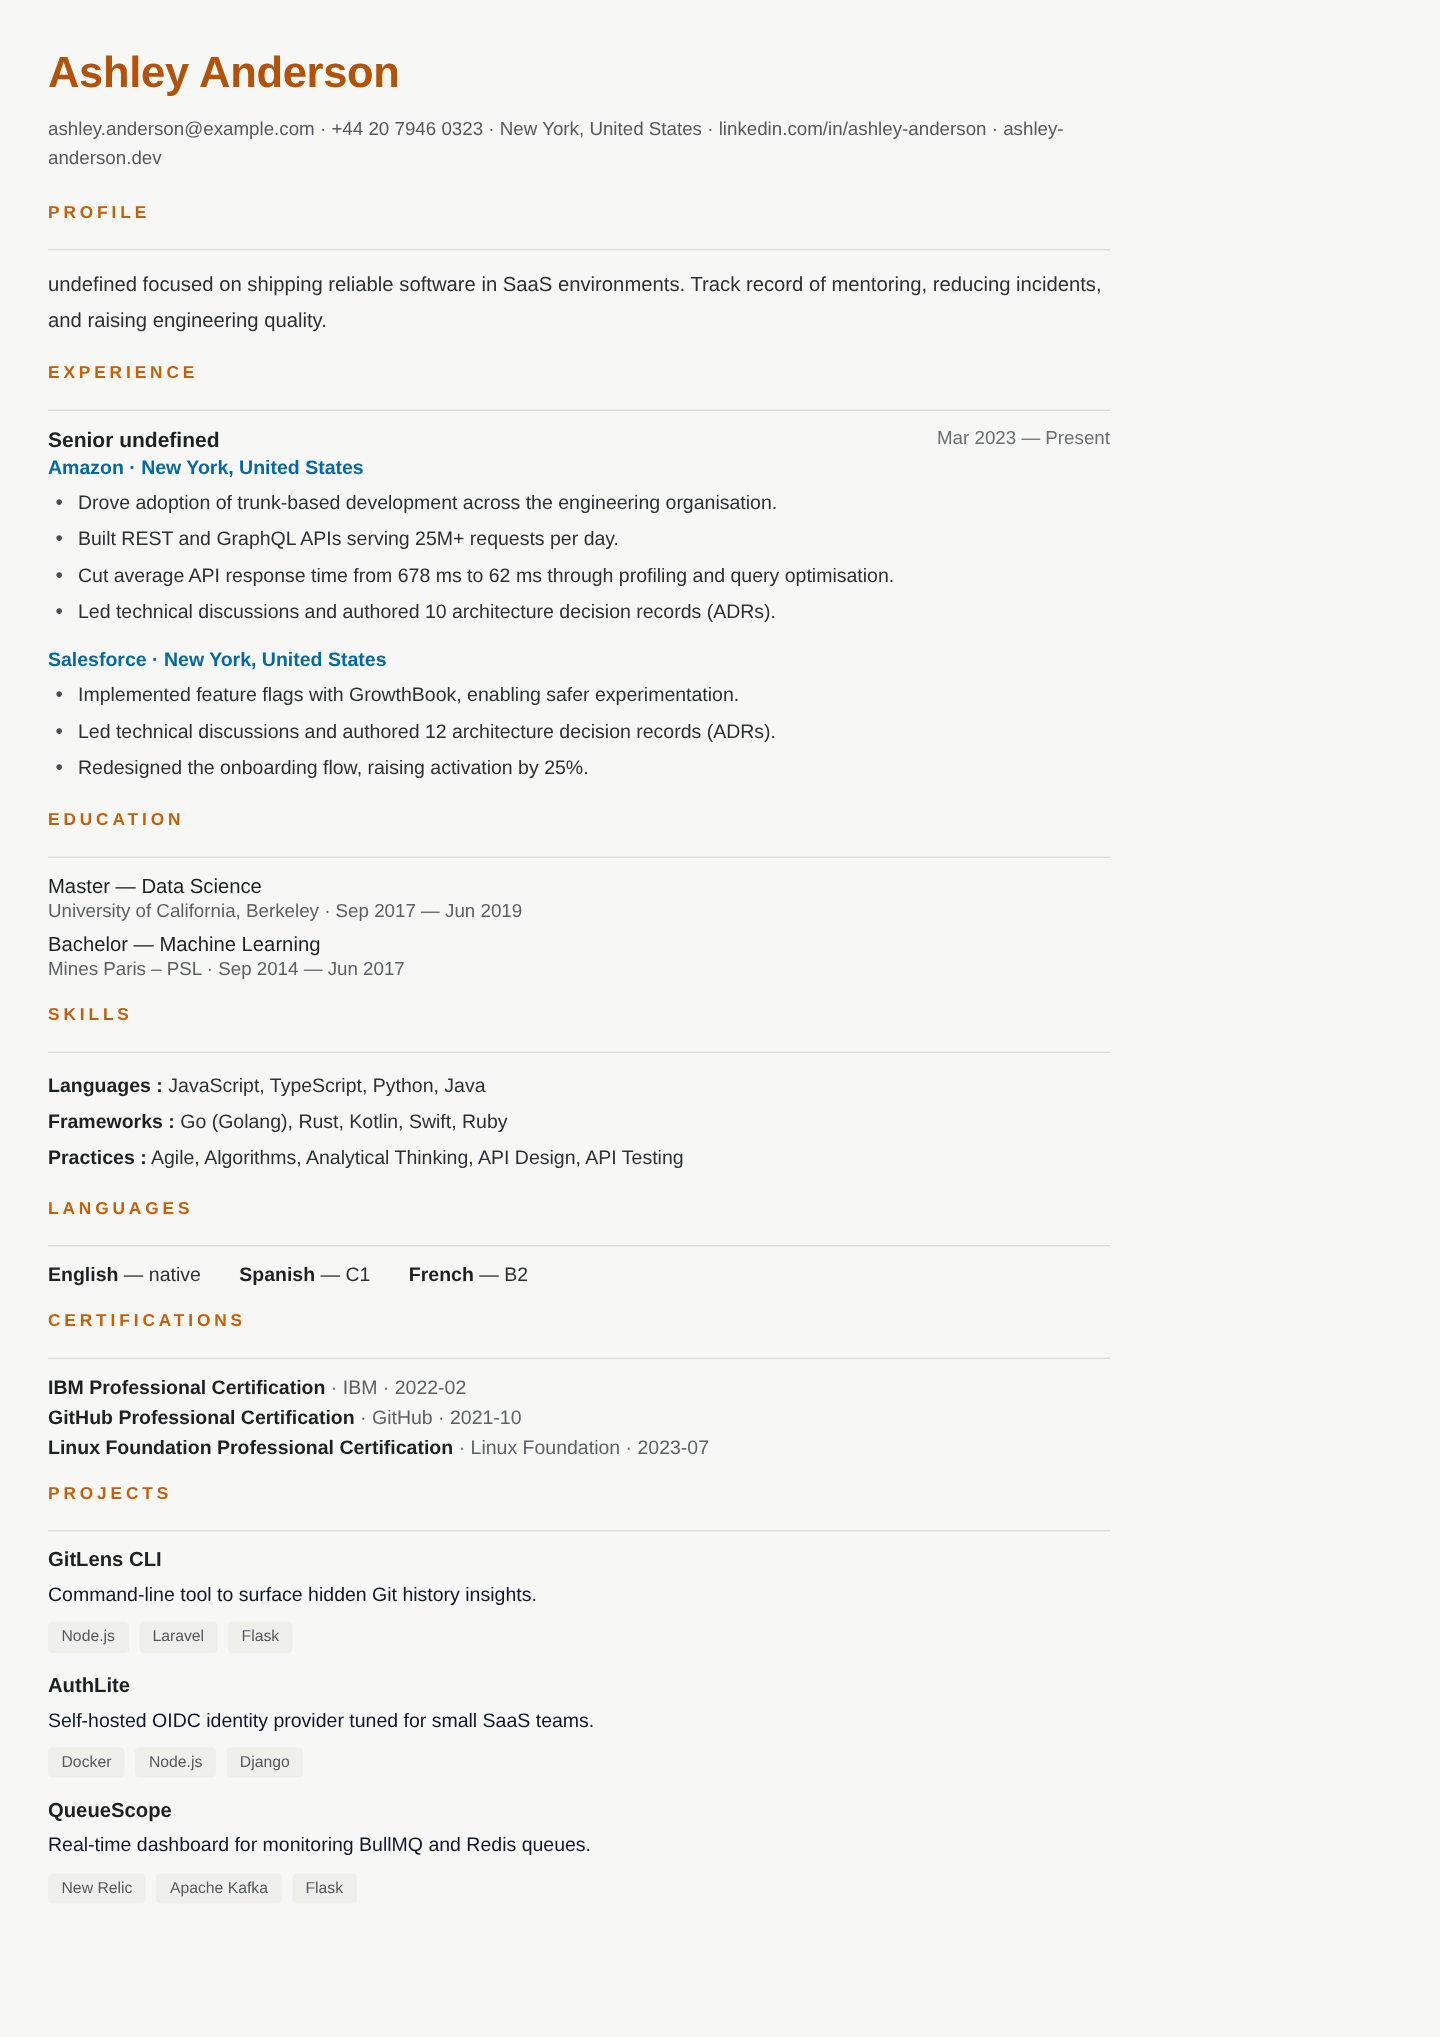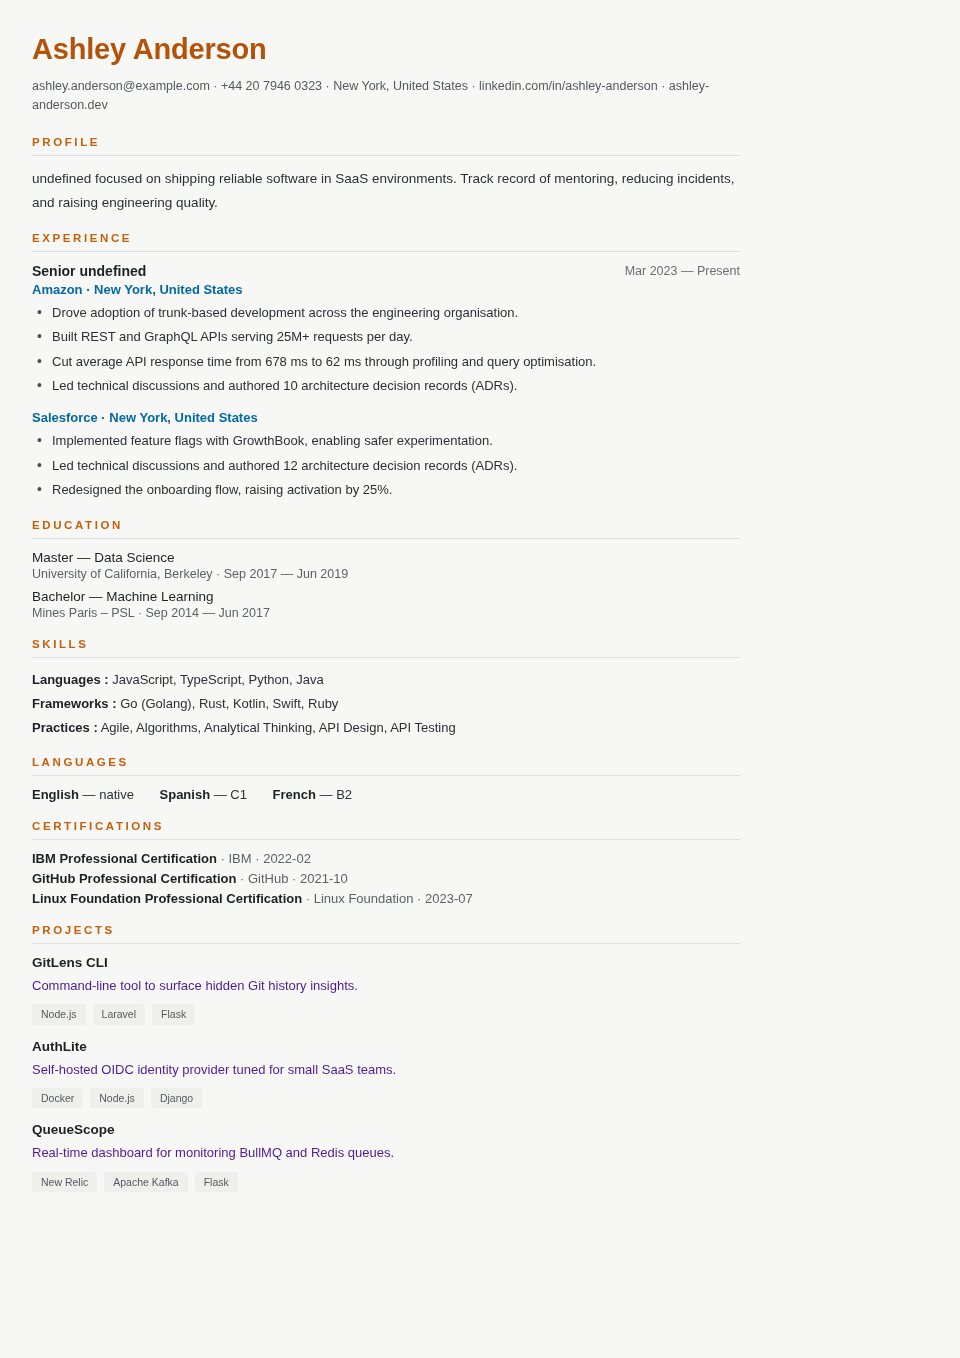--- a/index.html
+++ b/index.html
@@ -35,40 +35,40 @@
   }
   .section {
     margin-bottom: 2px;
   }
   .section-title {
     font-size: 11.5px;
     font-weight: bold;
     letter-spacing: 2.6px;
     color: #c2600c;
     text-transform: uppercase;
-    padding-bottom: 7px;
+    padding-bottom: 18px;
     border-bottom: 1px solid #dedede;
     margin-bottom: 11px;
   }
   .section + .section .section-title {
     margin-top: 18px;
   }
   .body-text {
     font-size: 13.5px;
     line-height: 1.72;
     color: #2c3034;
     margin-bottom: 14px;
   }
   .job {
     margin-bottom: 14px;
   }
   .job-head {
     display: flex;
     justify-content: space-between;
-    align-items: center;
+    align-items: flex-start;
     gap: 16px;
   }
   .job-title {
     font-size: 14px;
     font-weight: bold;
     color: #1d2124;
   }
   .job-dates {
     font-size: 12.5px;
     color: #6a6e73;
@@ -136,21 +136,21 @@
   .cert-name { font-weight: bold; color: #1d2124; }
   .project { margin-bottom: 14px; }
   .project-name {
     font-size: 13.5px;
     font-weight: bold;
     color: #1d2124;
     margin-bottom: 6px;
   }
   .project-desc {
     font-size: 13px;
-    color: #4c1d95;
+    color: #0f172a;
     margin-bottom: 8px;
     line-height: 1.55;
   }
   .tags { display: flex; gap: 7px; flex-wrap: wrap; }
   .tag {
     font-size: 10.5px;
     color: #55595e;
     background: #efefec;
     border-radius: 3px;
     padding: 4px 9px;

